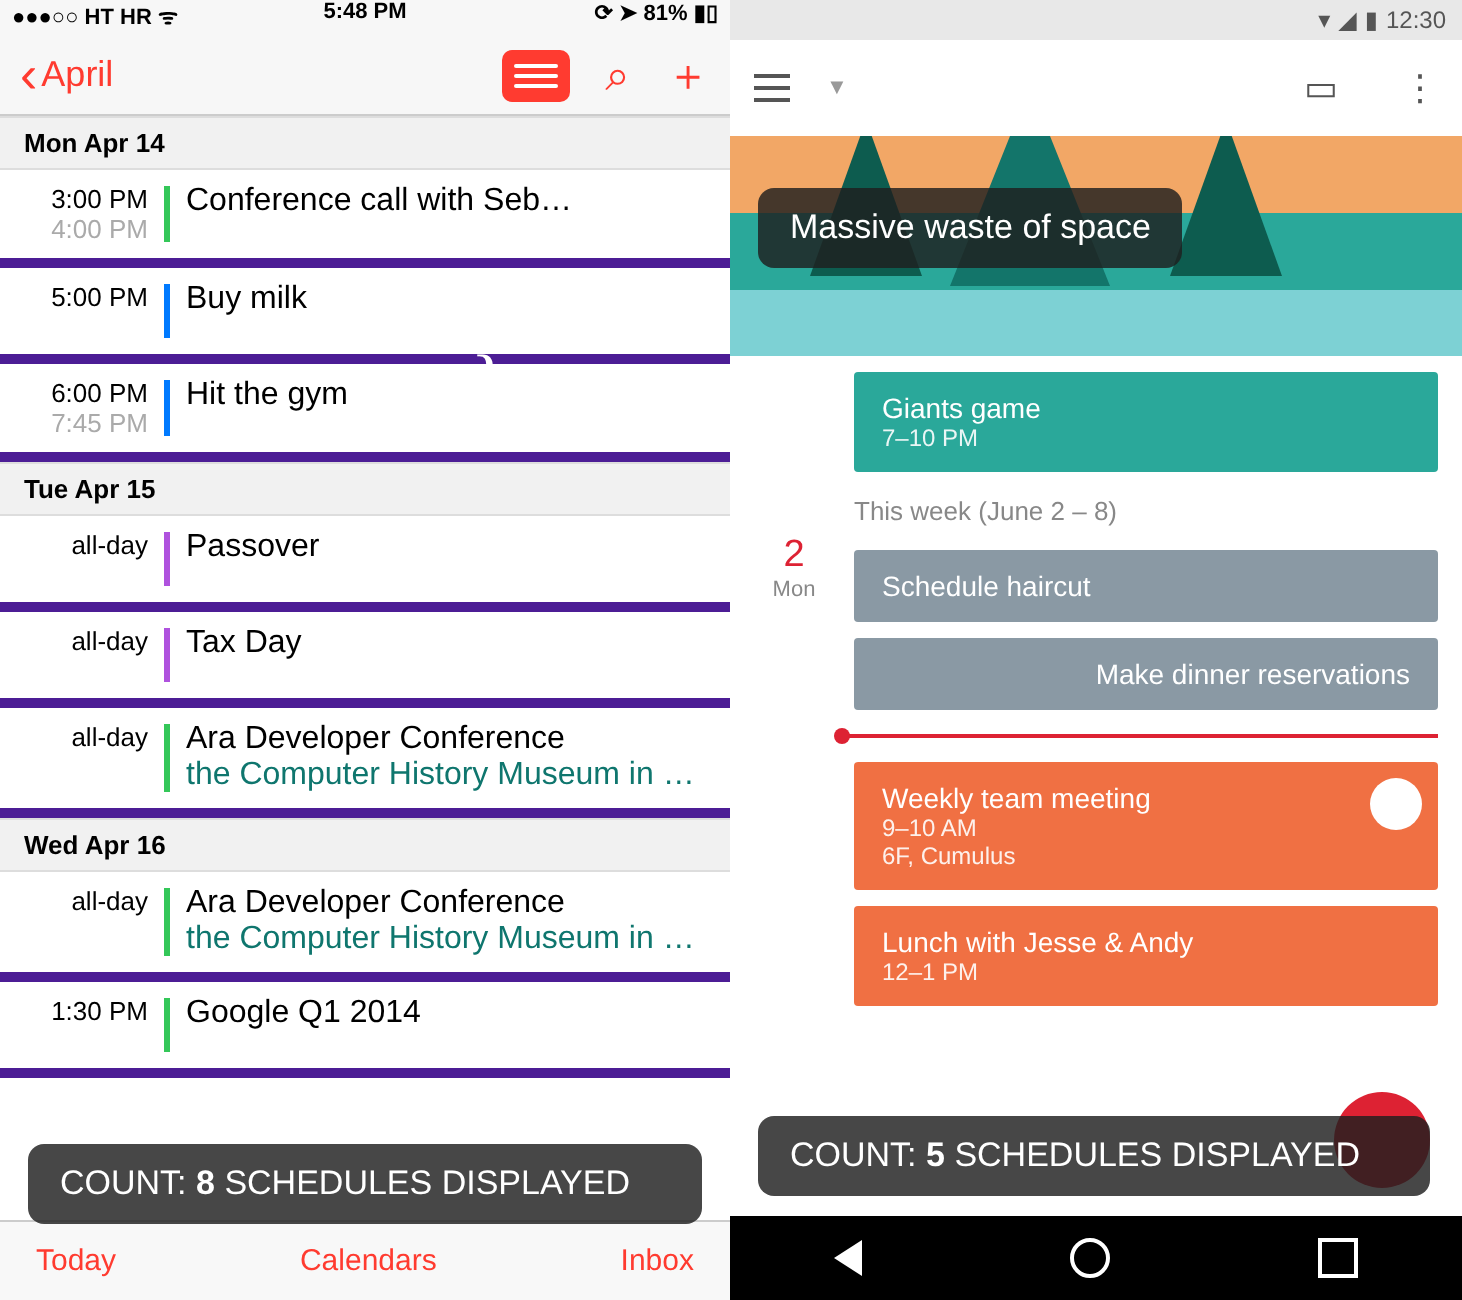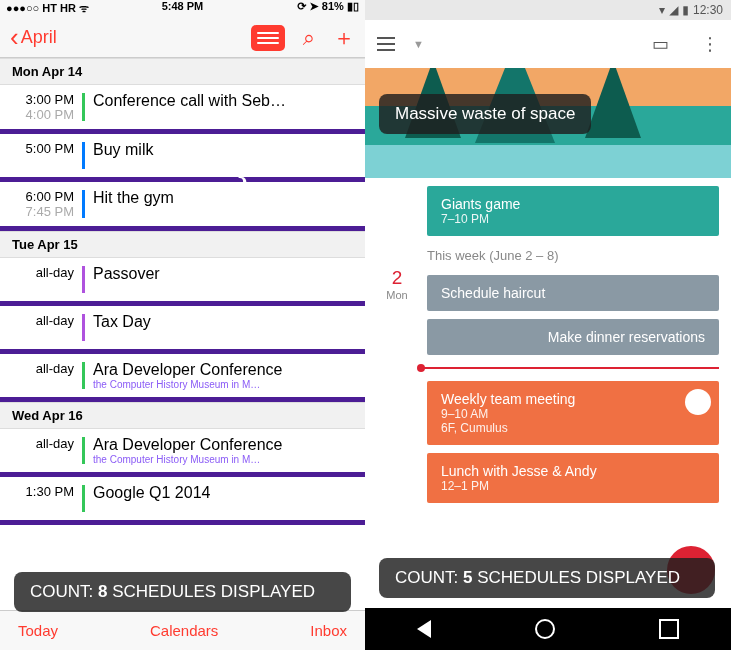--- a/index.html
+++ b/index.html
@@ -17,21 +17,21 @@
 .nav-right{display:flex;gap:18px;align-items:center}
 .list-btn{width:34px;height:26px;background:#FF3B30;border-radius:5px;display:flex;flex-direction:column;justify-content:center;gap:3px;padding:0 6px}
 .list-btn div{height:2px;background:#fff;border-radius:1px}
 .ico{color:#FF3B30;font-size:22px;font-weight:300}
 .section-header{background:#f1f1f1;padding:5px 12px;font-size:13px;font-weight:700;border-top:1px solid #ddd;border-bottom:1px solid #ddd}
 .event{display:flex;border-bottom:5px solid #4c1d95;min-height:48px}
 .ev-time{width:82px;padding:7px 8px 7px 0;text-align:right;font-size:13px}
 .ev-time .t2{color:#aaa}
 .ev-bar{width:3px;margin:8px 0}
 .ev-body{flex:1;padding:7px 8px;font-size:16px;overflow:hidden}
-.ev-body .sub{font-size:10px;color:#8b5cf6;white-space:nowrap;overflow:hidden;text-overflow:ellipsis}
+.ev-body .sub{font-size:16px;color:#0f766e;white-space:nowrap;overflow:hidden;text-overflow:ellipsis}
 .ios-tab{position:absolute;bottom:0;left:0;right:0;height:40px;background:rgba(247,247,247,0.9);border-top:1px solid #ccc;display:flex;justify-content:space-between;align-items:center;padding:0 18px;color:#FF3B30;font-size:15px}
 .overlay{position:absolute;background:rgba(30,30,30,0.82);color:#fff;padding:10px 16px;border-radius:8px;font-size:17px}
 .overlay .b{font-weight:700}
 .anno-brace{position:absolute;font-size:40px;color:#fff;font-family:Georgia,serif}
 .anno-text{position:absolute;color:#fff;font-size:18px;font-weight:600}
 
 
 .and-status{height:20px;background:#e8e8e8;display:flex;justify-content:flex-end;align-items:center;gap:4px;padding:0 8px;font-size:12px;color:#555}
 .and-nav{height:48px;display:flex;align-items:center;gap:18px;padding:0 12px}
 .burger{display:flex;flex-direction:column;gap:4px}

